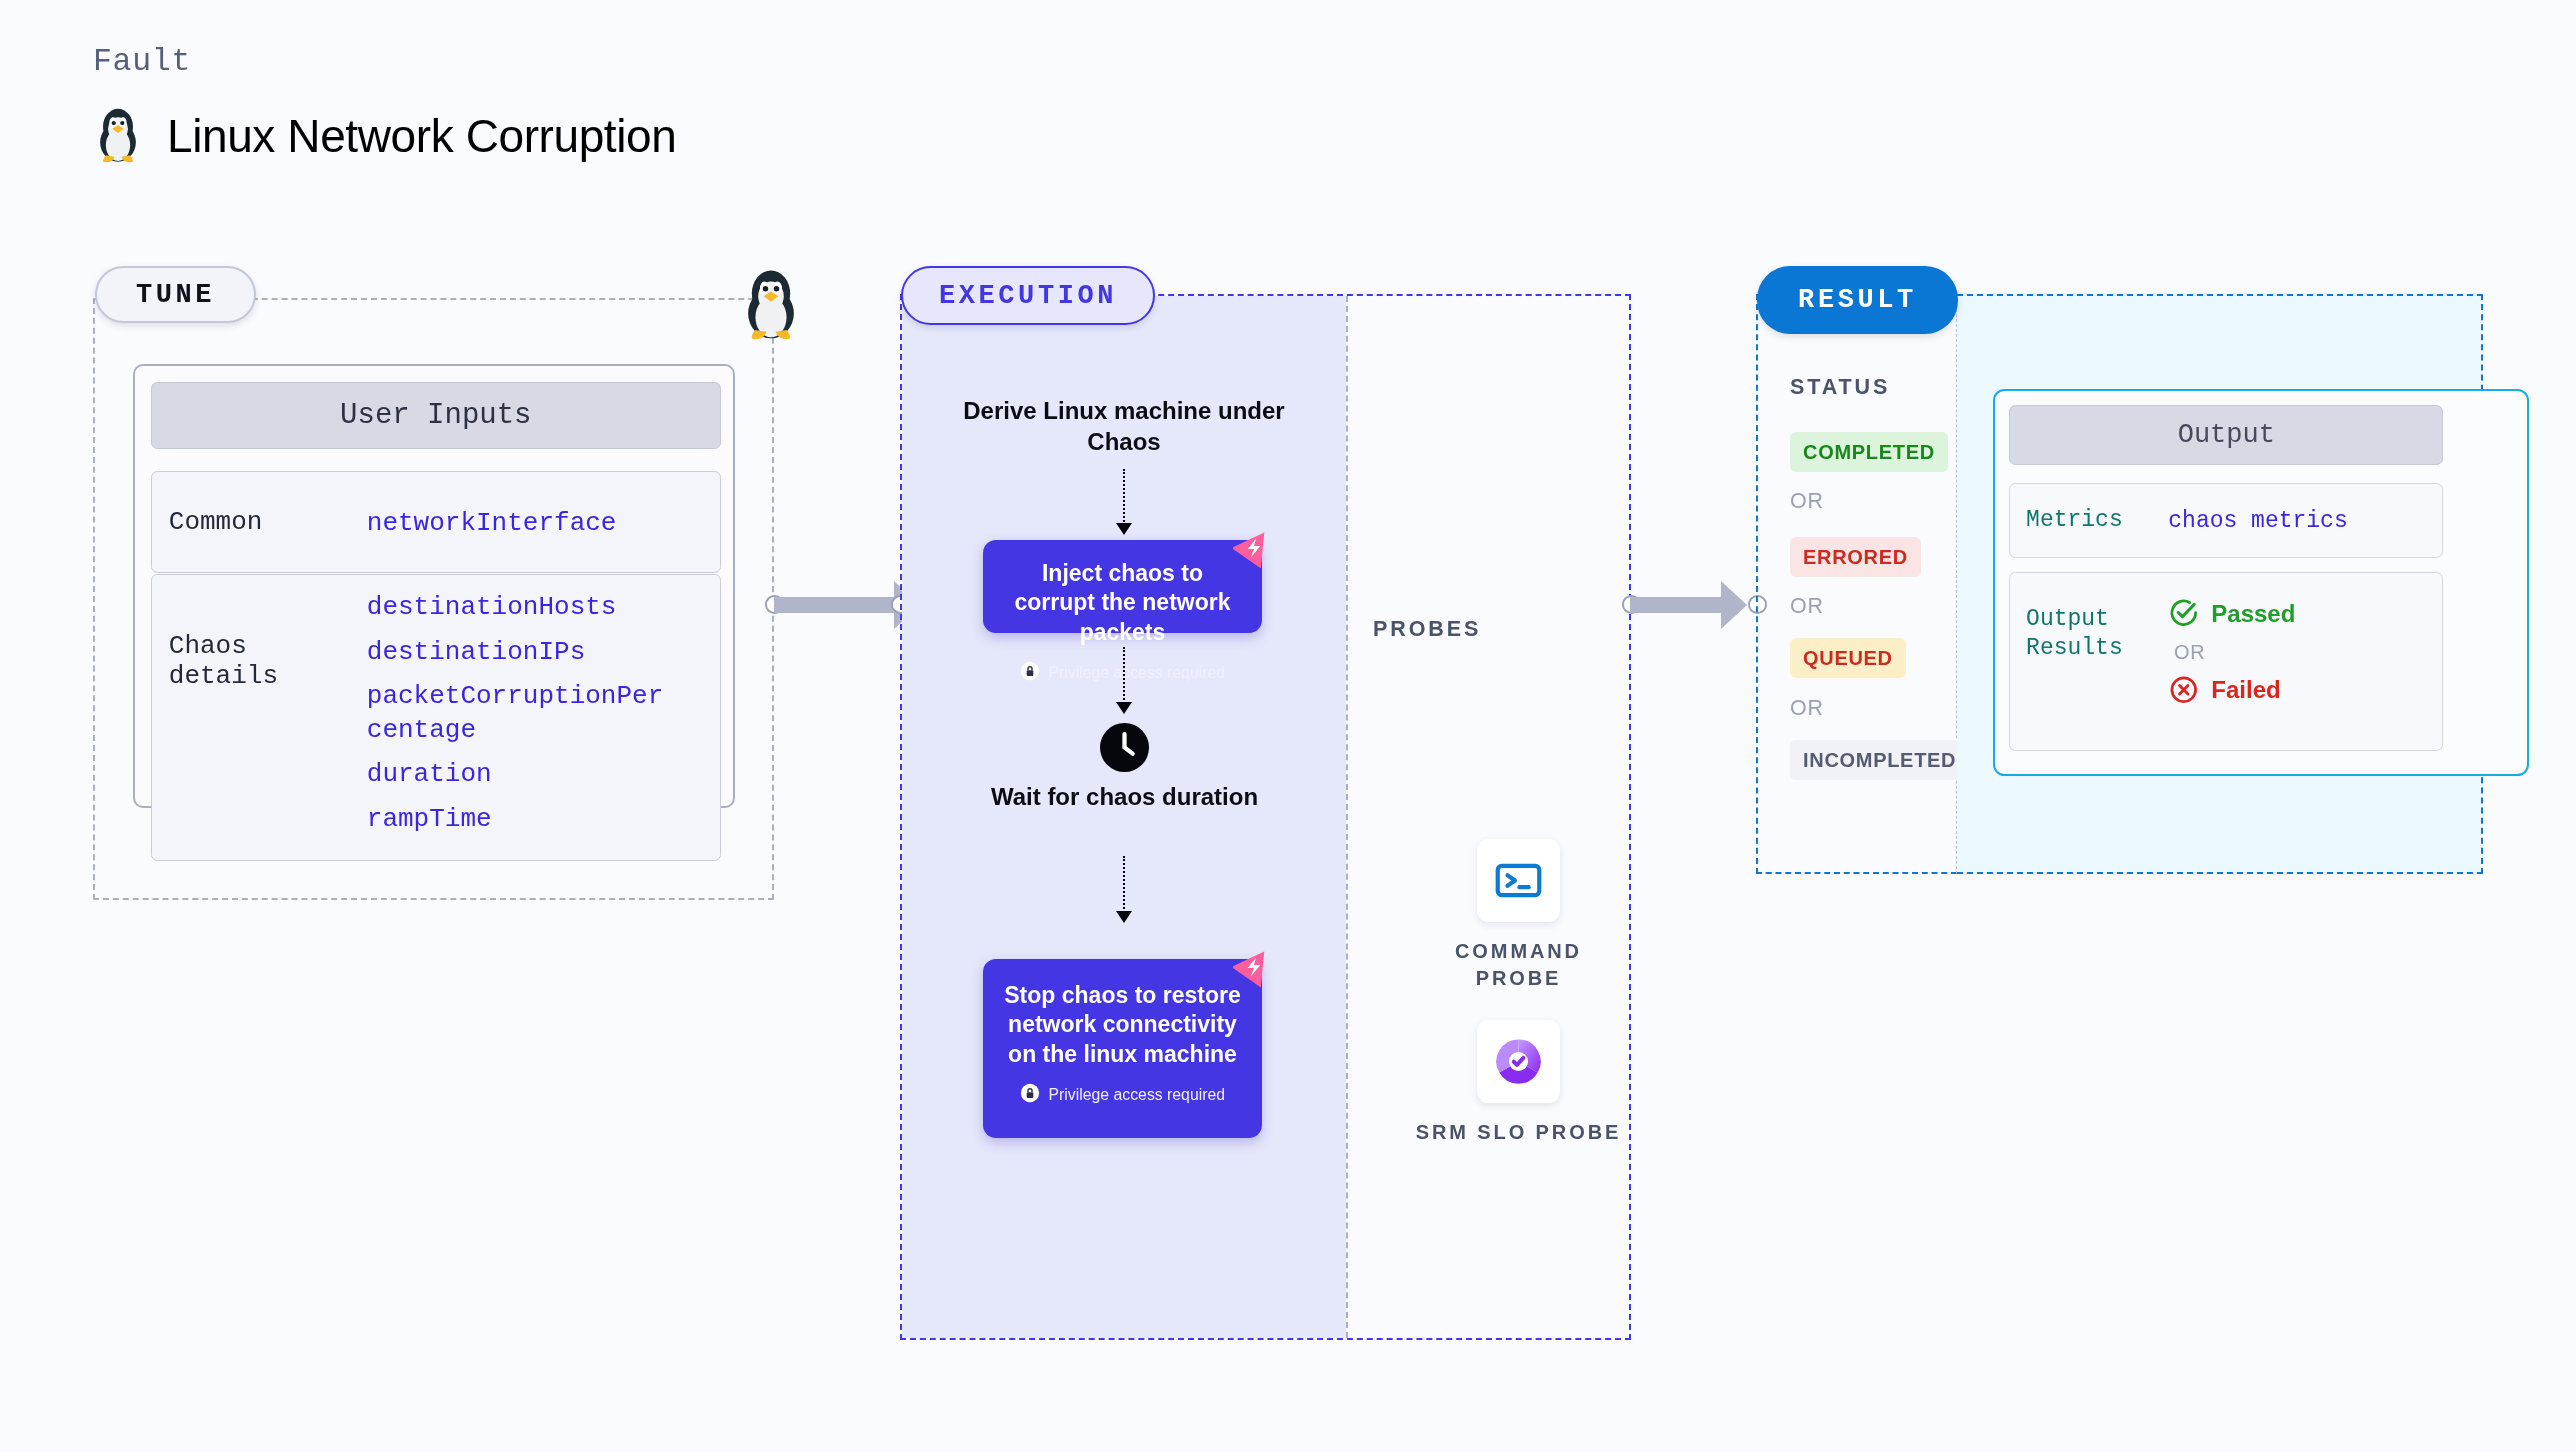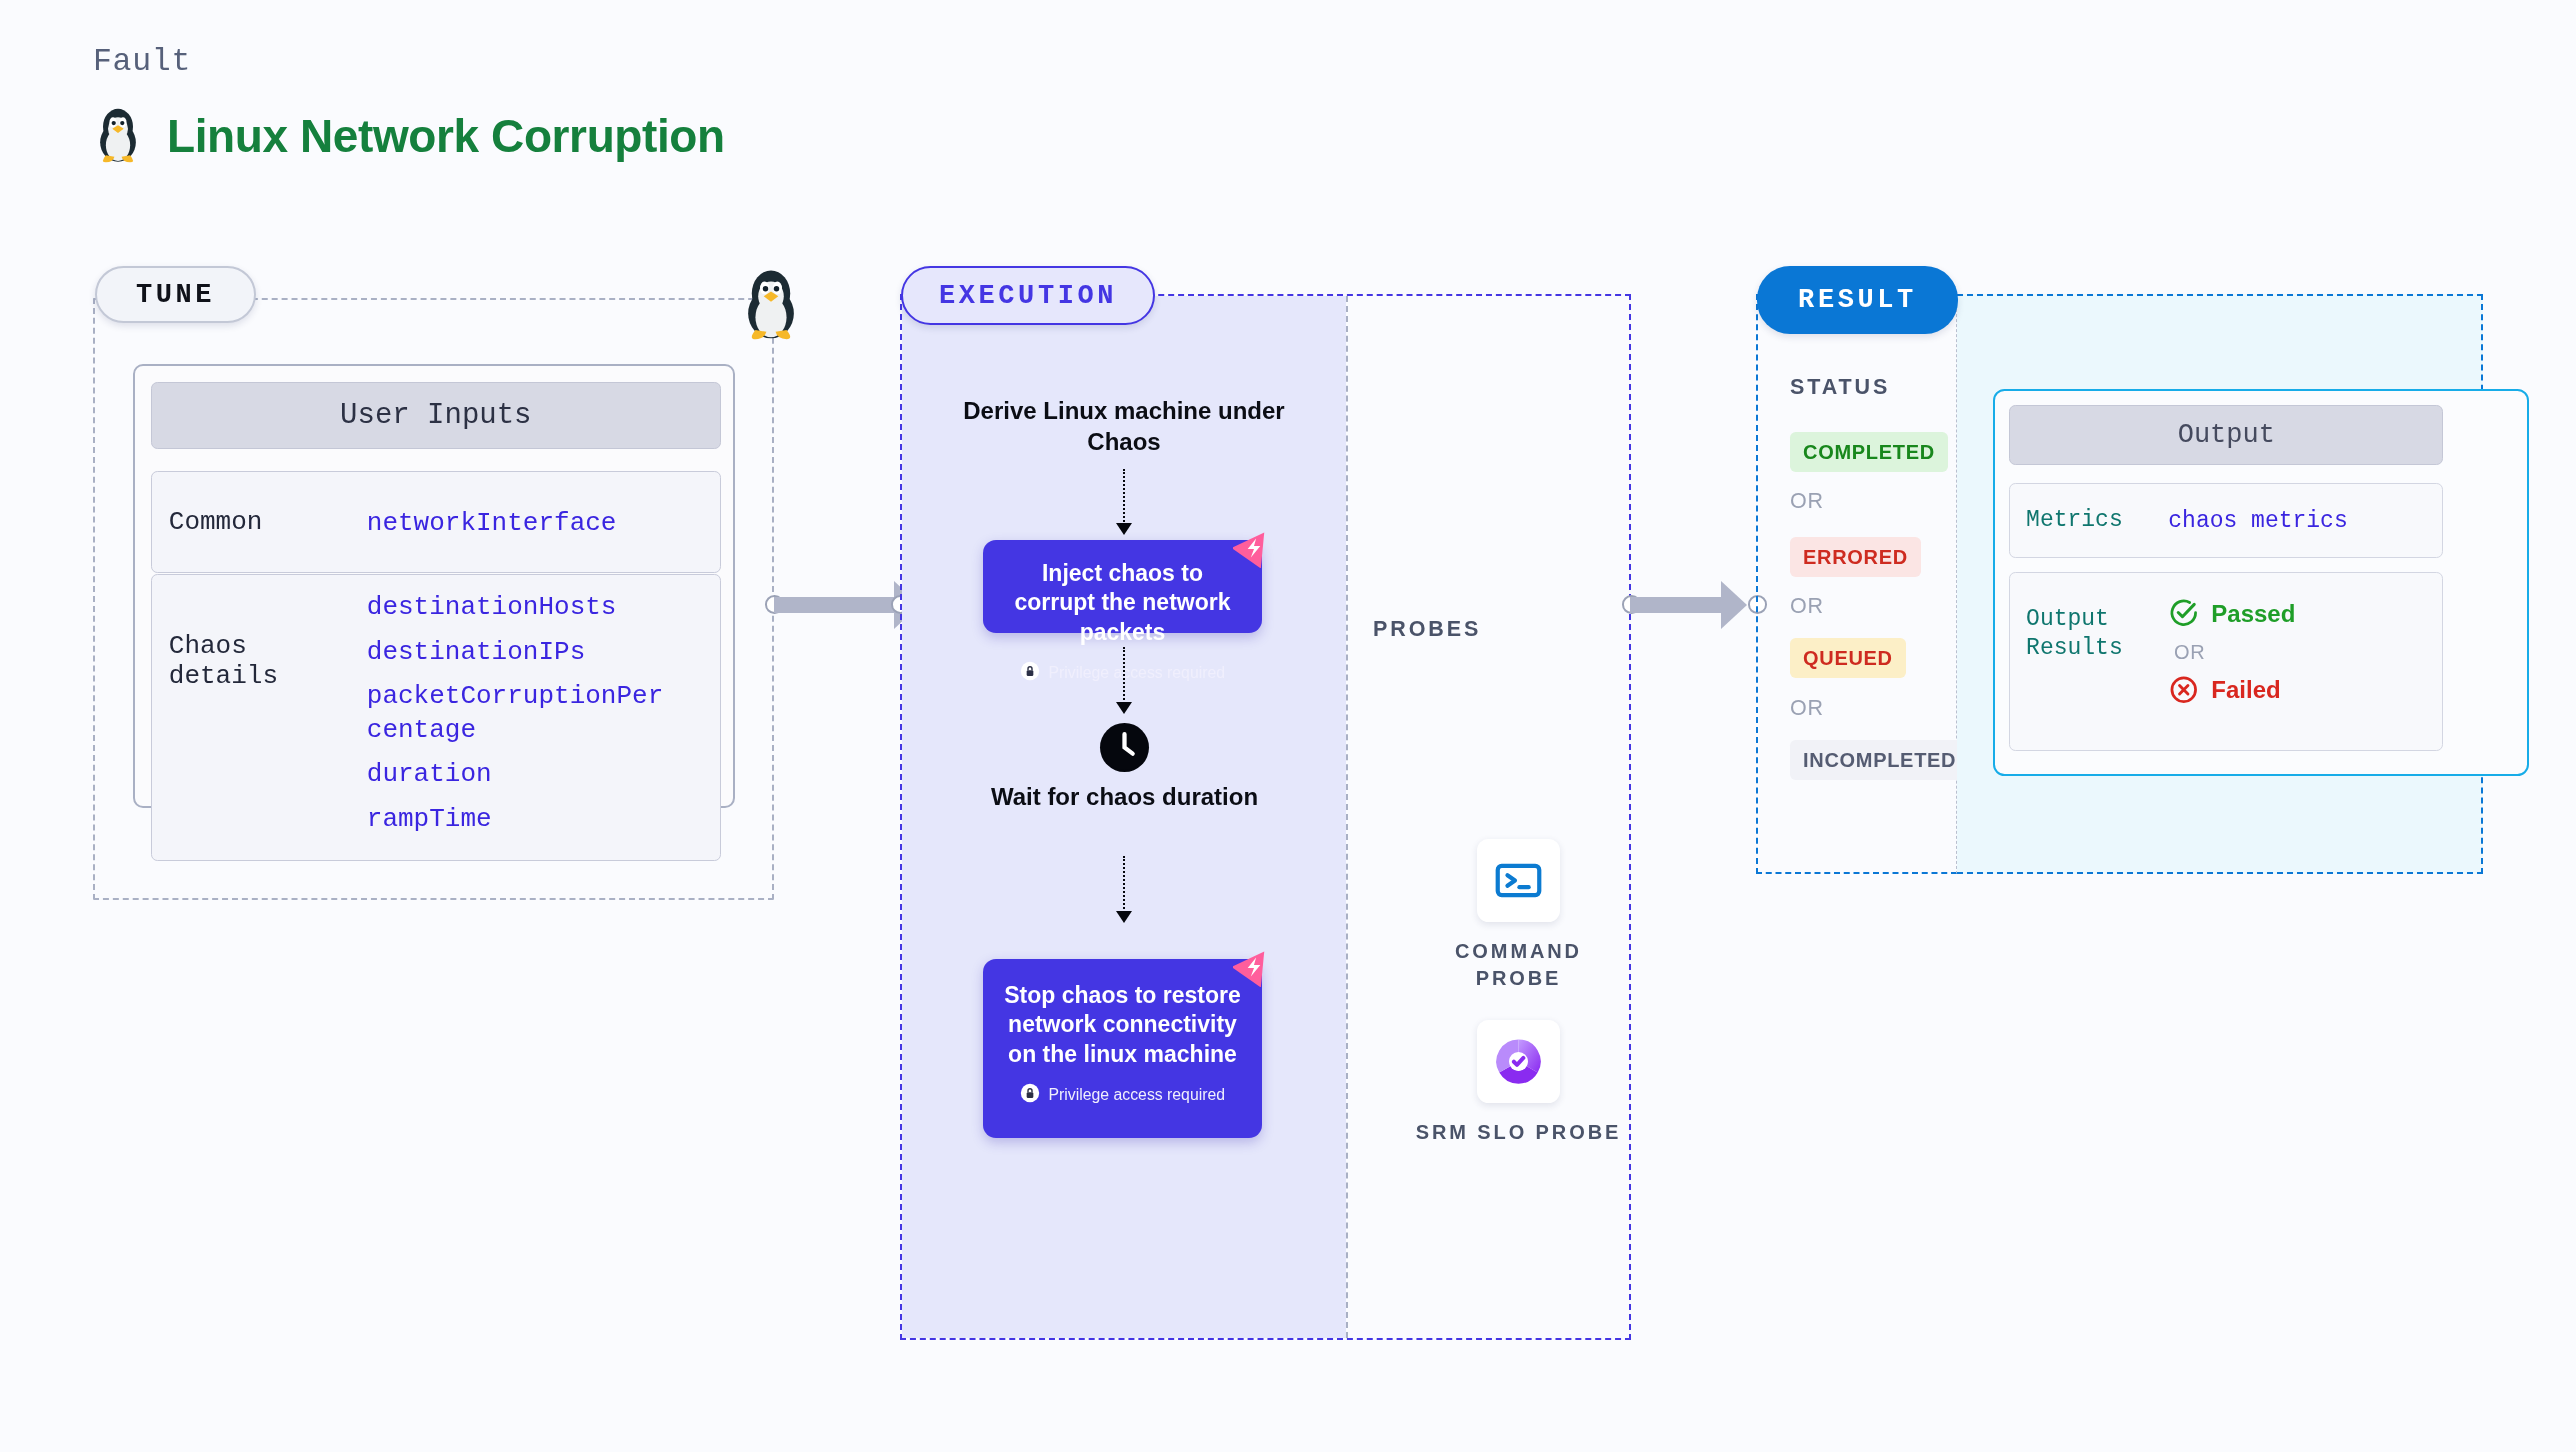--- a/index.html
+++ b/index.html
@@ -10,21 +10,21 @@
     overflow:hidden;position:relative;
   }
 
   
   #header{position:absolute;left:93px;top:44px;}
   #fault-label{
     font-family:"Liberation Mono",monospace;
     font-size:31.5px;color:#56607A;letter-spacing:0.7px;
   }
   #title-row{display:flex;align-items:center;gap:24px;margin-top:26px;}
-  #fault-title{font-size:46px;font-weight:bold;color:#15803d;letter-spacing:-0.4px;}
+  #fault-title{font-size:46px;font-weight:normal;color:#000000;letter-spacing:-0.4px;}
 
   
   .panel{position:absolute;box-sizing:border-box;}
   .badge{
     position:absolute;z-index:8;box-sizing:border-box;
     display:flex;align-items:center;justify-content:center;
     border-radius:33px;font-family:"Liberation Mono",monospace;
     font-weight:bold;letter-spacing:3.6px;
     box-shadow:0 2.9px 7.2px rgba(30,40,90,.13);
   }

